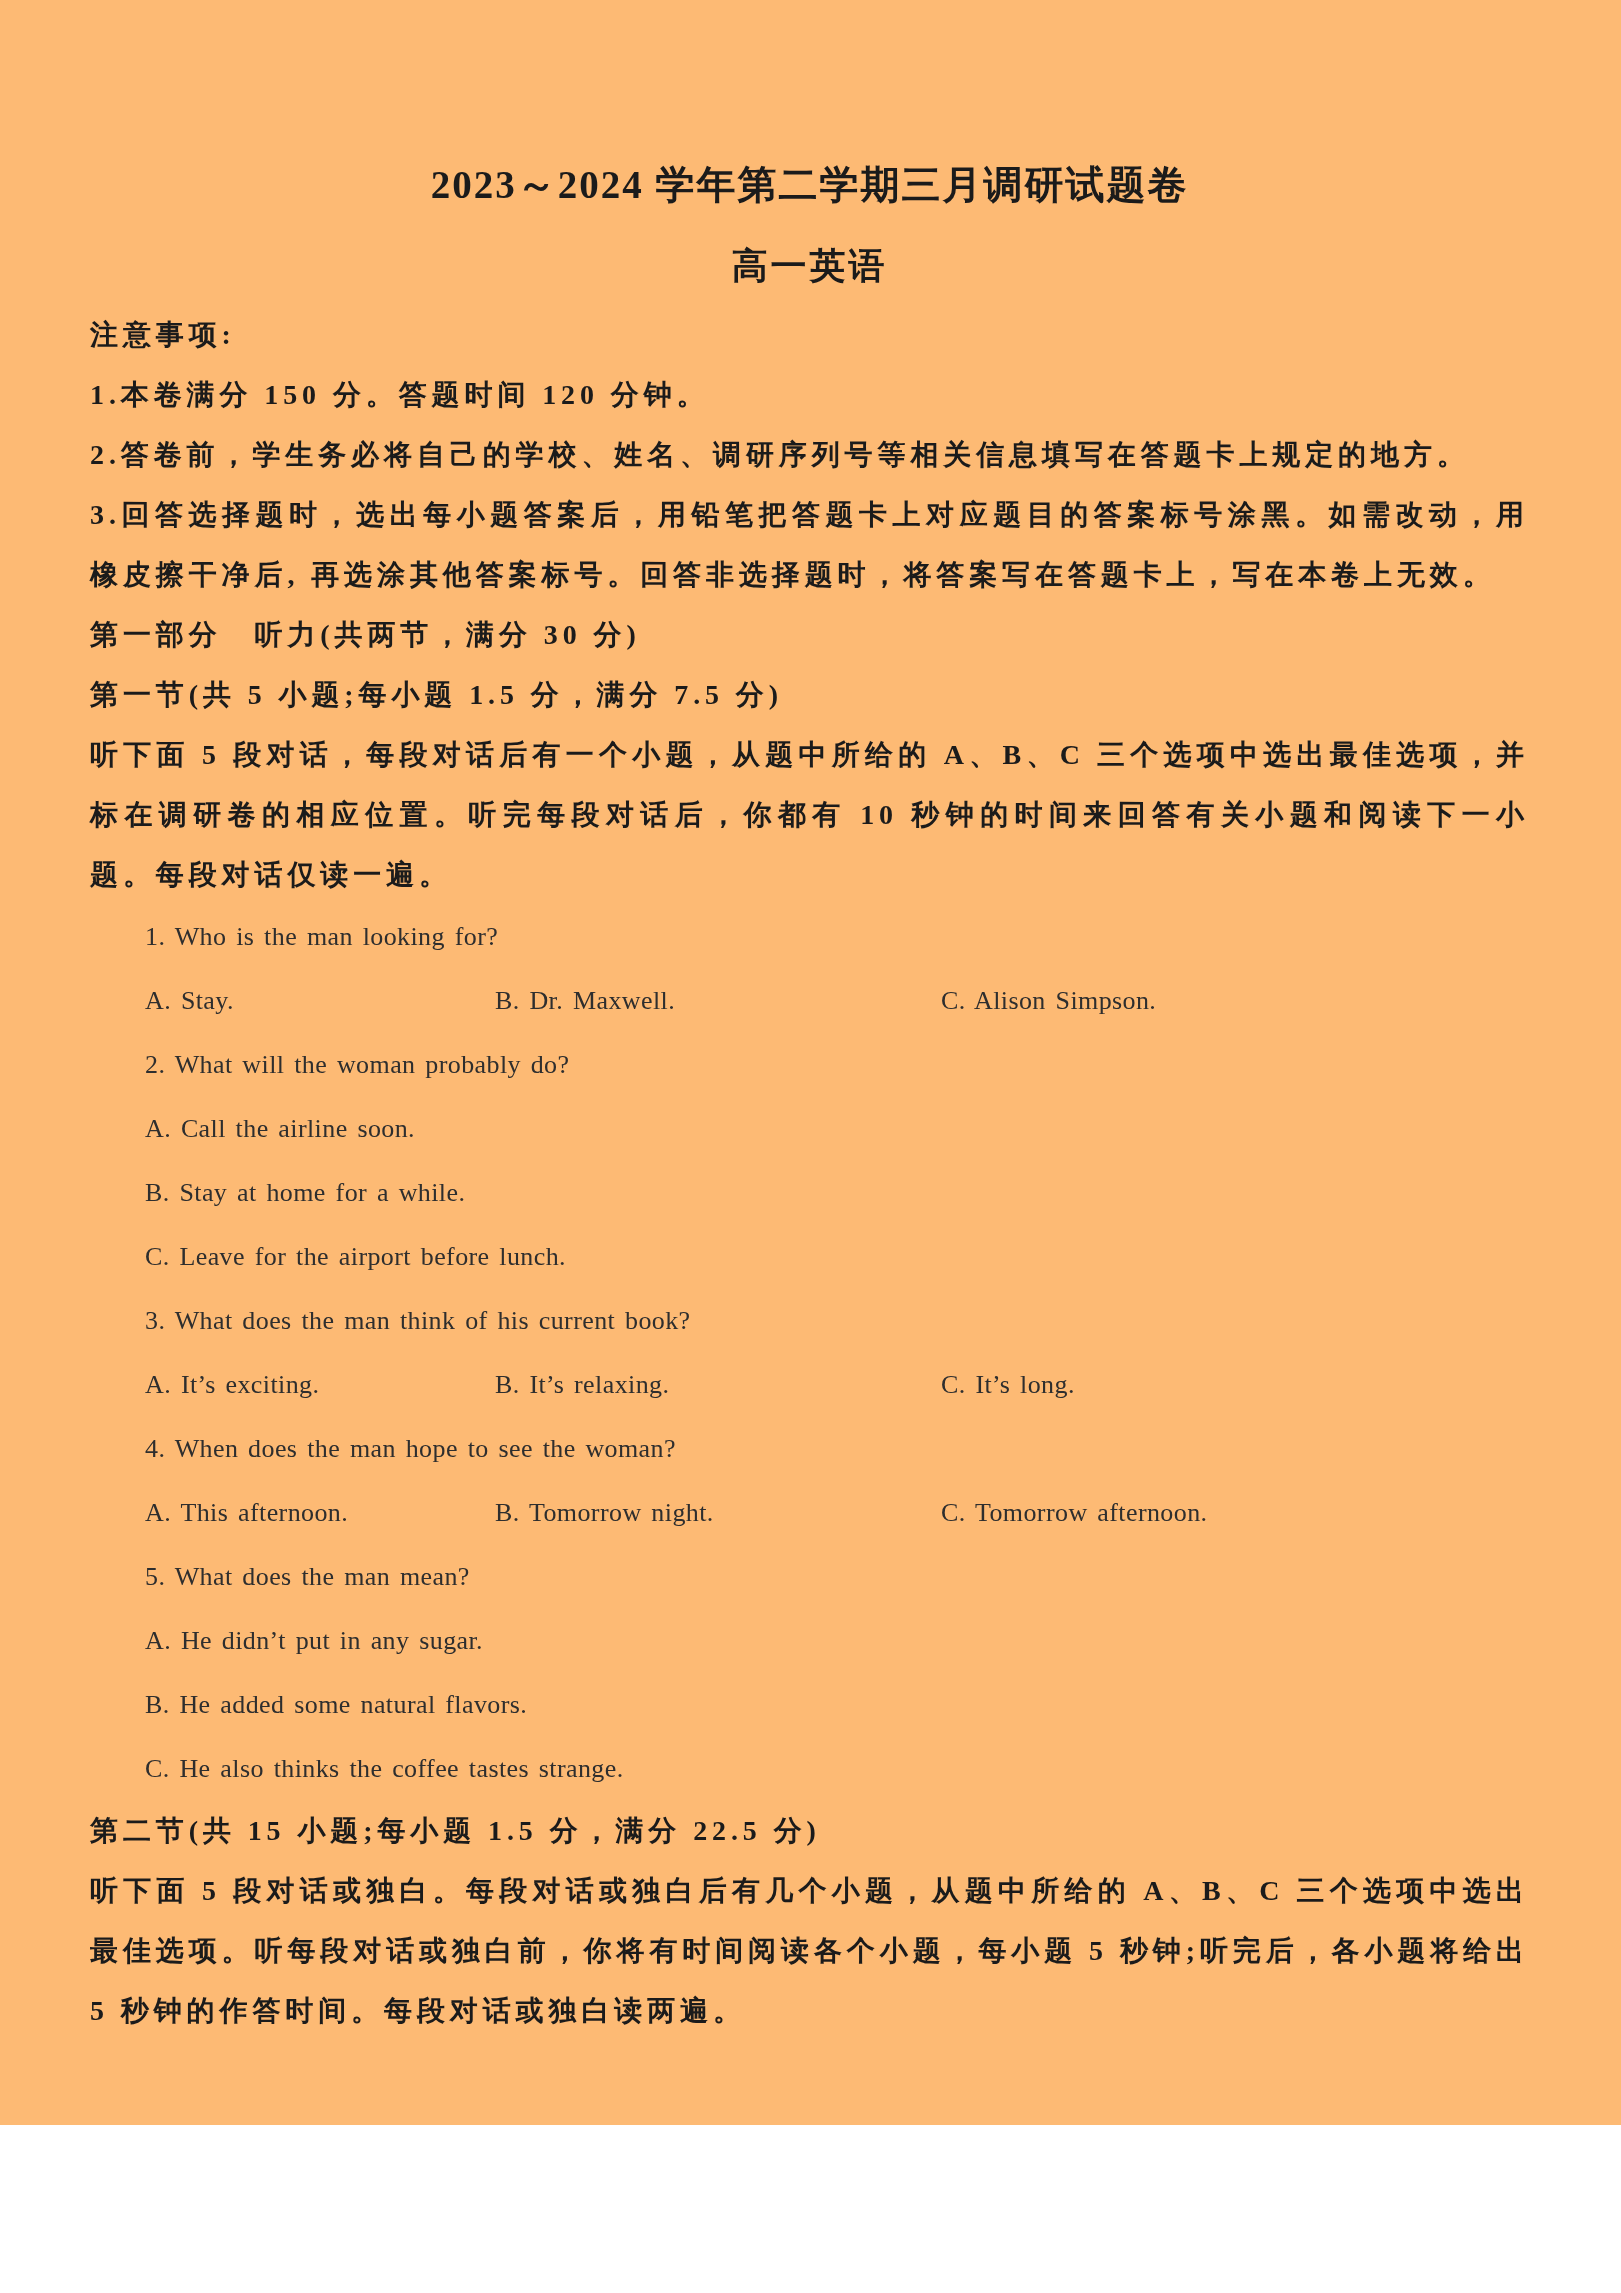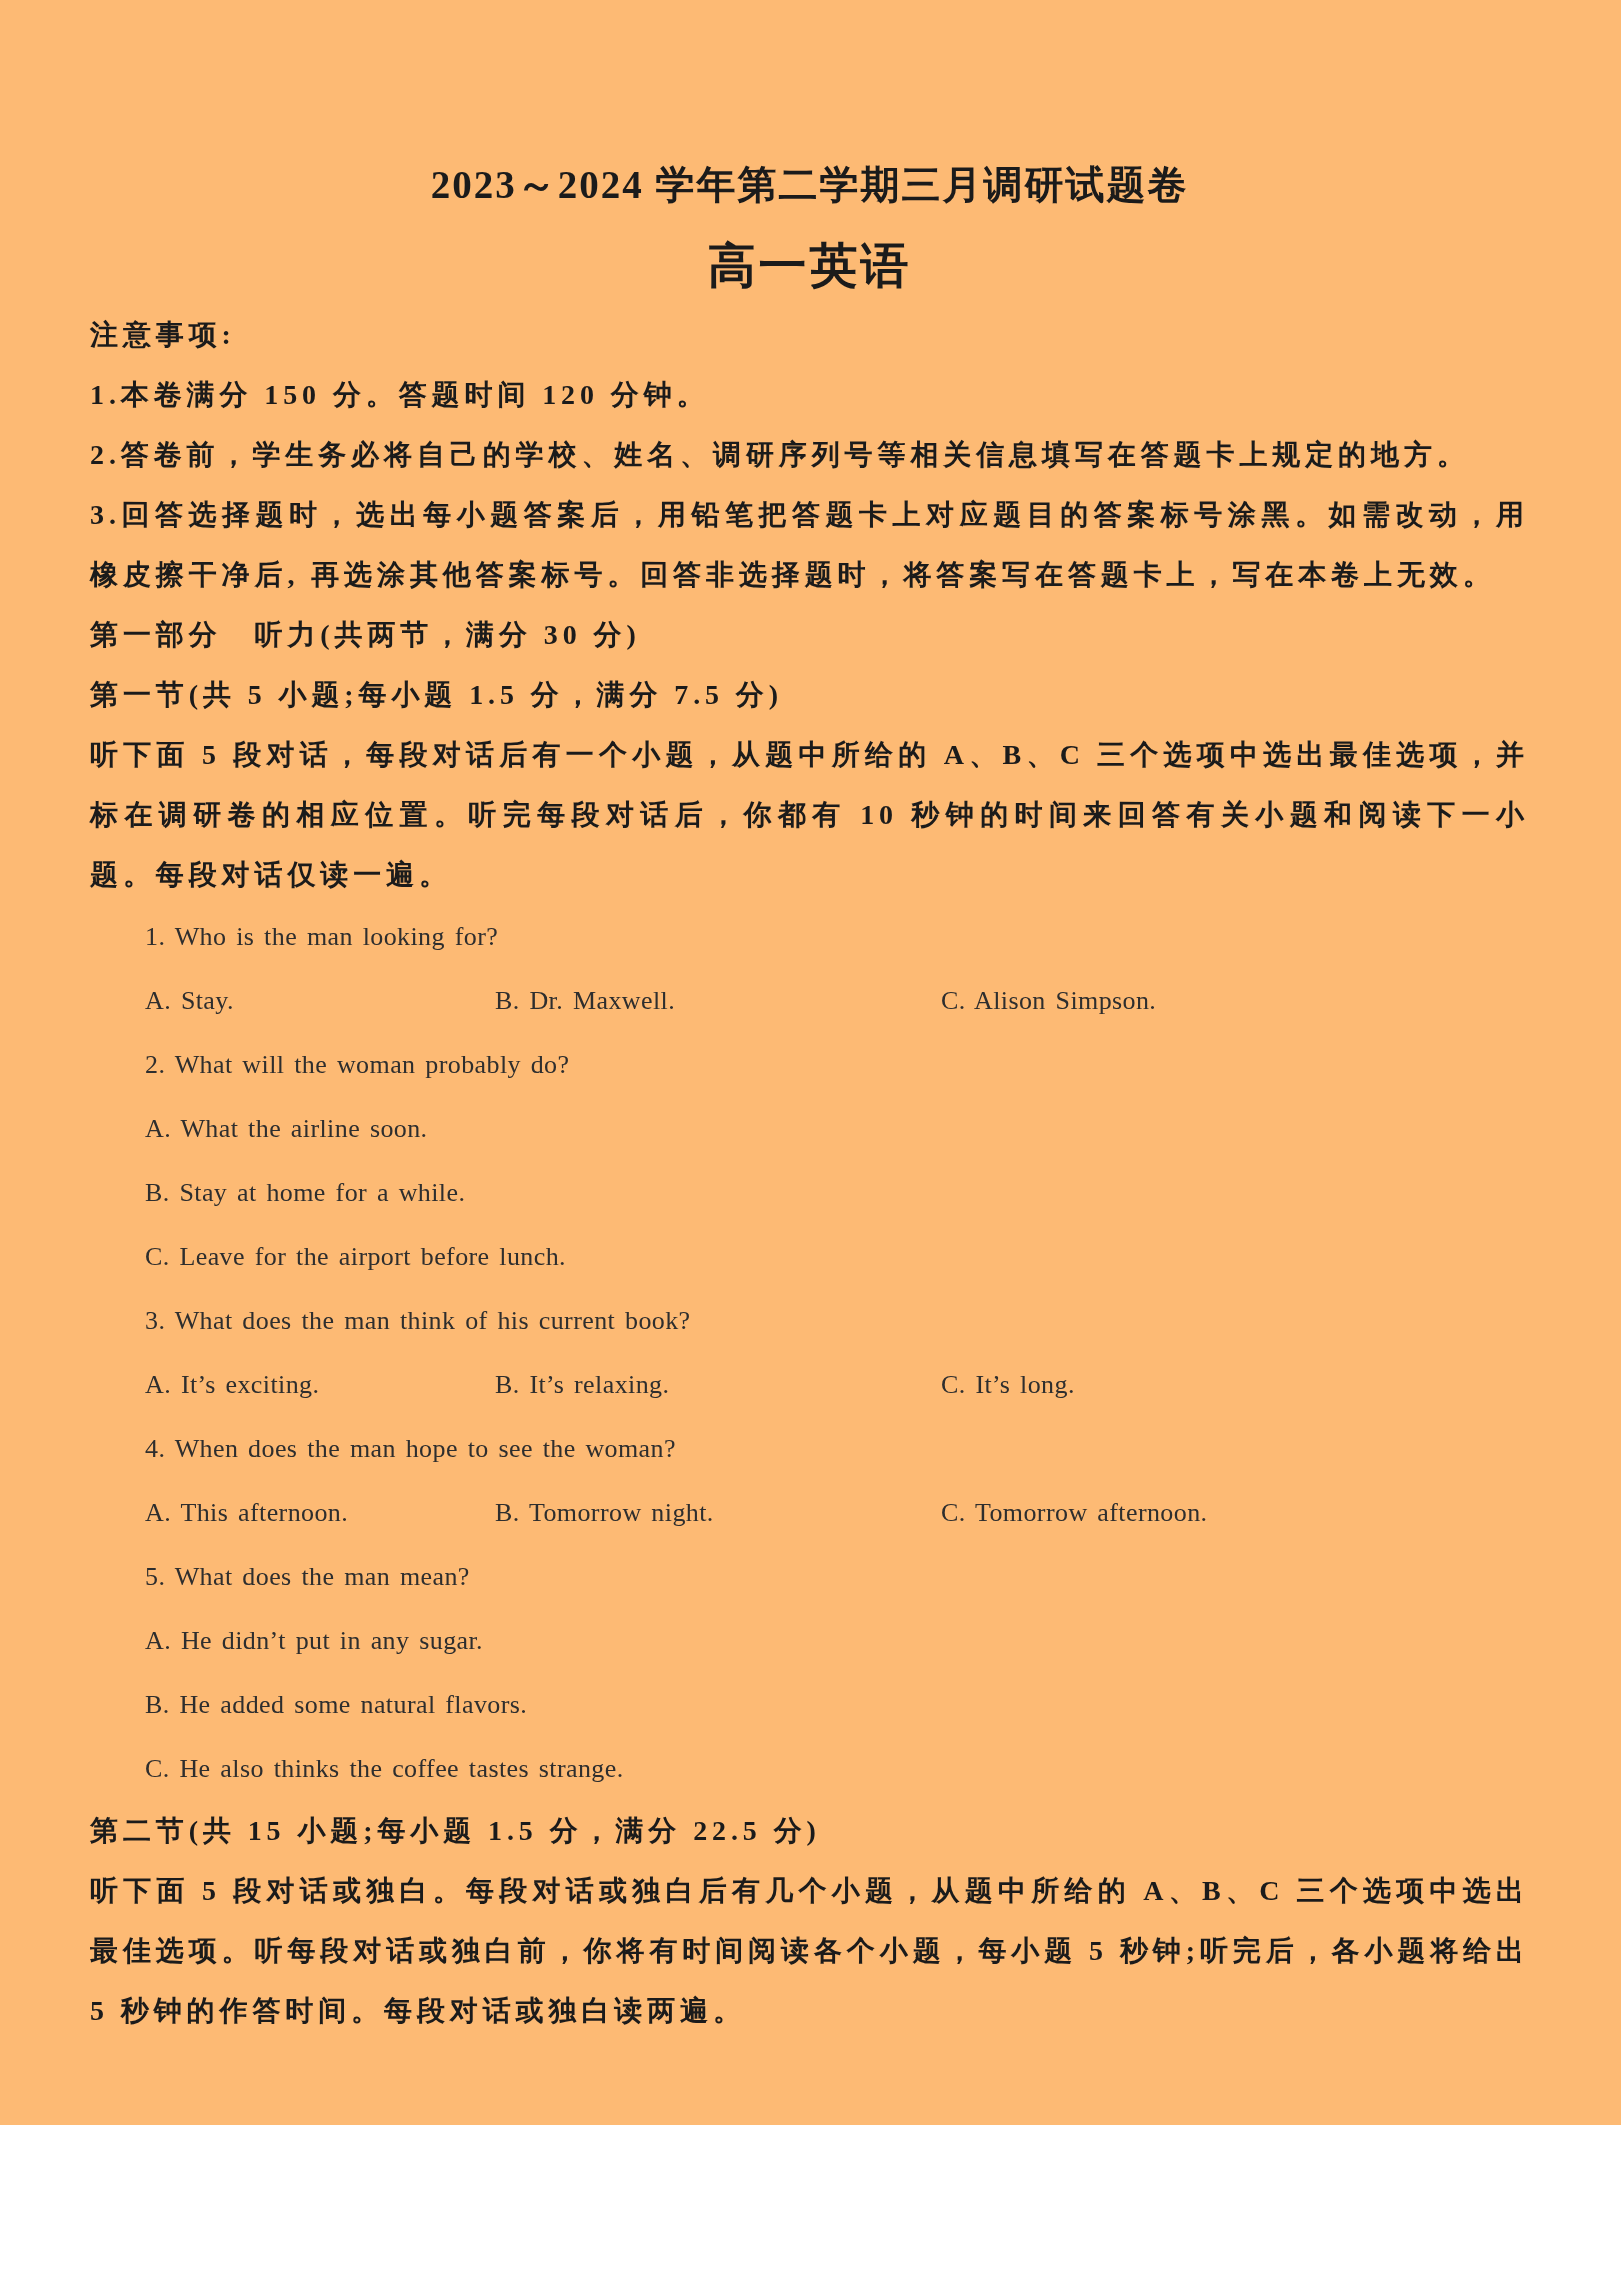--- a/index.html
+++ b/index.html
@@ -22,21 +22,21 @@
     text-align: center;
     font-weight: 700;
     font-size: 39px;
     line-height: 84px;
     letter-spacing: 2px;
     white-space: nowrap;
   }
   .subtitle {
     text-align: center;
     font-weight: 700;
-    font-size: 48px;
+    font-size: 36px;
     line-height: 78px;
     letter-spacing: 2.9px;
   }
   .ch {
     font-weight: 700;
     font-size: 28px;
     line-height: 60px;
     letter-spacing: 4.9px;
     margin: 0;
   }
@@ -78,21 +78,21 @@
   <p class="ch ch-just">听下面 5 段对话，每段对话后有一个小题，从题中所给的 A、B、C 三个选项中选出最佳选项，并标在调研卷的相应位置。听完每段对话后，你都有 10 秒钟的时间来回答有关小题和阅读下一小题。每段对话仅读一遍。</p>
 
   <div class="en">1. Who is the man looking for?</div>
   <div class="en opt-row">
     <span class="opt-cell">A. Stay.</span>
     <span class="opt-cell">B. Dr. Maxwell.</span>
     <span class="opt-cell">C. Alison Simpson.</span>
   </div>
 
   <div class="en">2. What will the woman probably do?</div>
-  <div class="en">A. What the airline soon.</div>
+  <div class="en">A. Call the airline soon.</div>
   <div class="en">B. Stay at home for a while.</div>
   <div class="en">C. Leave for the airport before lunch.</div>
 
   <div class="en">3. What does the man think of his current book?</div>
   <div class="en opt-row">
     <span class="opt-cell">A. It’s exciting.</span>
     <span class="opt-cell">B. It’s relaxing.</span>
     <span class="opt-cell">C. It’s long.</span>
   </div>
 

